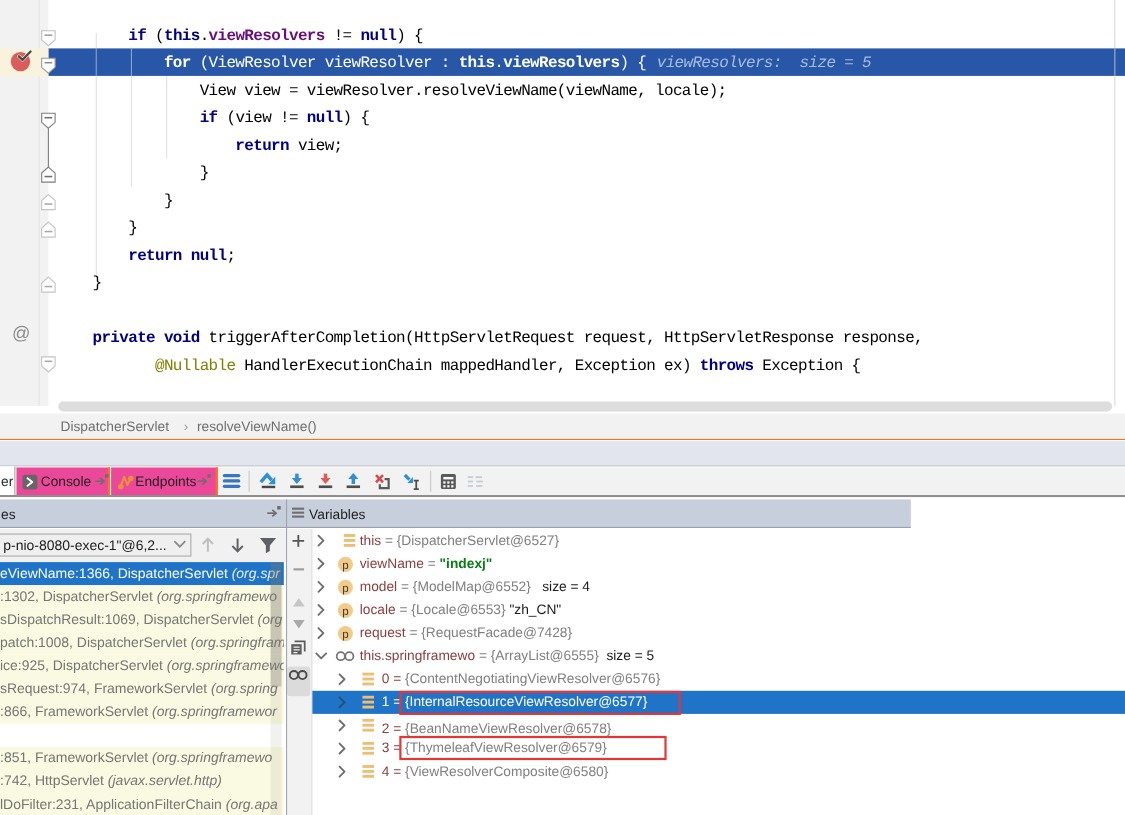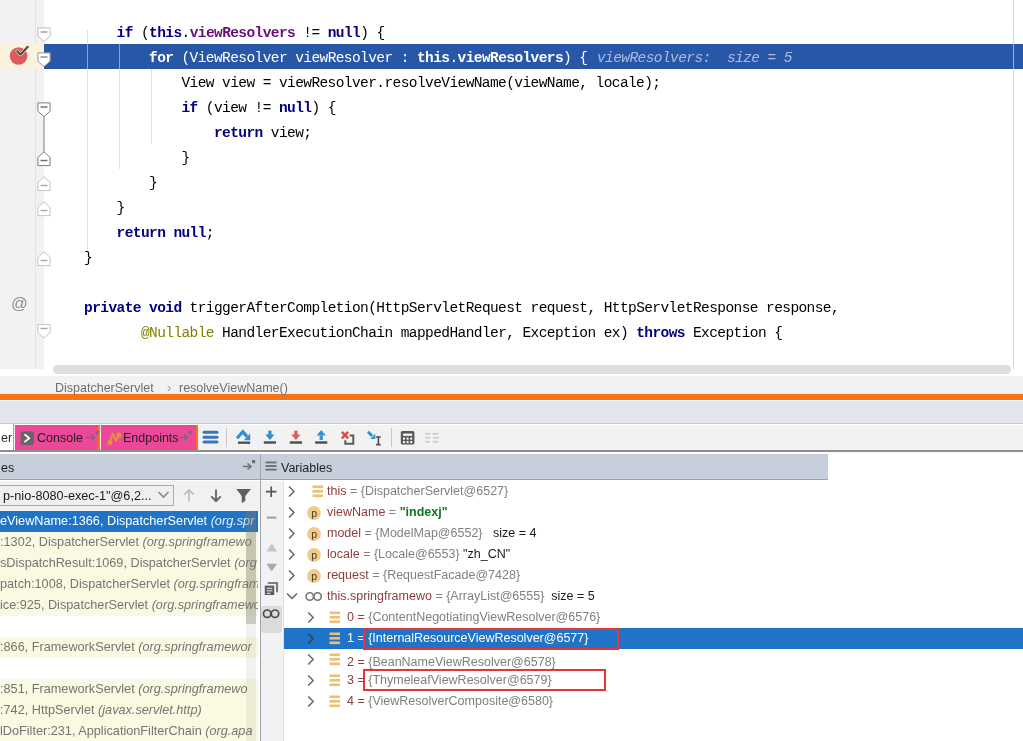--- a/index.html
+++ b/index.html
@@ -16,21 +16,21 @@
   .ann { color:#808000; }
   .guide { position:absolute; width:1px; background:#E0E0E0; }
   #execline { position:absolute; left:44px; top:43.5px; width:979px; height:25px; background:#2857A8; }
   .wtxt { color:#fff; }
   .wkw  { color:#fff; font-weight:bold; }
   .hint { position:absolute; left:597px; top:46.2px; height:25px; line-height:25px;
     font-family:"Liberation Mono", monospace; font-size:14.5px; letter-spacing:-0.583px; font-style:italic; color:#A9BCE0; white-space:pre;}
   
   #hscroll { position:absolute; left:52.5px; top:364.8px; width:958px; height:9.7px; background:#DDDDDD; border-radius:5px;}
   #crumbs { position:absolute; left:0; top:375.5px; width:1023px; height:24px; background:#F2F2F2;
-     border-bottom:6px solid #f97316; color:#6F6F6F; font-size:12.5px; line-height:24px; }
+     border-bottom:1px solid #f97316; color:#6F6F6F; font-size:12.5px; line-height:24px; }
   #band1 { position:absolute; left:0; top:401px; width:1023px; height:22.5px; background:#E2E5EE; border-bottom:1px solid #C9C9C9;}
   #tabrow { position:absolute; left:0; top:424.5px; width:1023px; height:26.5px; background:#F2F2F2;text-align:right; }
   .tab { position:absolute; top:0; height:26.5px; background:#ec4899; border-right:2px solid #f97316;
      font-size:12.5px; color:#1F1F1F; line-height:26.5px; }
   #darkline { position:absolute; left:0; top:450.4px; width:1023px; height:1.3px; background:#8E8E8E; }
   #whiteline { position:absolute; left:0; top:451.7px; width:1023px; height:1.8px; background:#FBFBFB; }
   #hdrband { position:absolute; left:0; top:453.5px; width:828px; height:26px; background:#C7CEDC;
      border-bottom:1px solid #9BA1AB; font-size:12.5px; color:#1E1E1E; }
   
   #lower { position:absolute; left:0; top:480.5px; width:1023px; height:260.5px; background:#fff; }
@@ -104,20 +104,21 @@
 
   <div class="abs" style="left:0; top:0; width:259.5px; height:30px; background:#F1F1F1;"></div>
   <div class="abs" style="left:-8px; top:4px; width:182px; height:21.5px; background:#EFEFEF; border:1px solid #ABABAB;
      font-size:12.7px; line-height:20px; color:#1A1A1A; white-space:pre; padding-left:10px;">p-nio-8080-exec-1"@6,2...</div>
 
   <div class="frow" style="top:30px; background:#1F74C8; color:#fff;">eViewName:1366, DispatcherServlet <i style="color:#E6F0FA;">(org.spr</i></div>
   <div class="frow" style="top:51px;">:1302, DispatcherServlet <i>(org.springframewo</i></div>
   <div class="frow" style="top:72px;">sDispatchResult:1069, DispatcherServlet <i>(org</i></div>
   <div class="frow" style="top:93px;">patch:1008, DispatcherServlet <i>(org.springfram</i></div>
   <div class="frow" style="top:114px;">ice:925, DispatcherServlet <i>(org.springframewo</i></div>
+  <div class="frow" style="top:135px;">sRequest:974, FrameworkServlet <i>(org.spring</i></div>
   <div class="frow" style="top:156px;">:866, FrameworkServlet <i>(org.springframewor</i></div>
   <div class="frow" style="top:198px;">:851, FrameworkServlet <i>(org.springframewo</i></div>
   <div class="frow" style="top:219px;">:742, HttpServlet <i>(javax.servlet.http)</i></div>
   <div class="frow" style="top:240px;">lDoFilter:231, ApplicationFilterChain <i>(org.apa</i></div>
 
   <div class="abs" style="left:246px; top:30px; width:10px; height:230.5px; background:rgba(120,120,100,0.10);"></div>
   <div class="abs" style="left:246px; top:30px; width:10px; height:113px; background:rgba(120,120,105,0.32);"></div>
 
   <div class="abs" style="left:260.5px; top:0; width:23px; height:260.5px; background:#F2F2F2; border-right:1px solid #E0E0E0;"></div>
   <div class="abs" style="left:261px; top:125px; width:20.5px; height:27.5px; background:#DBDBDB; border-radius:3px;"></div>

